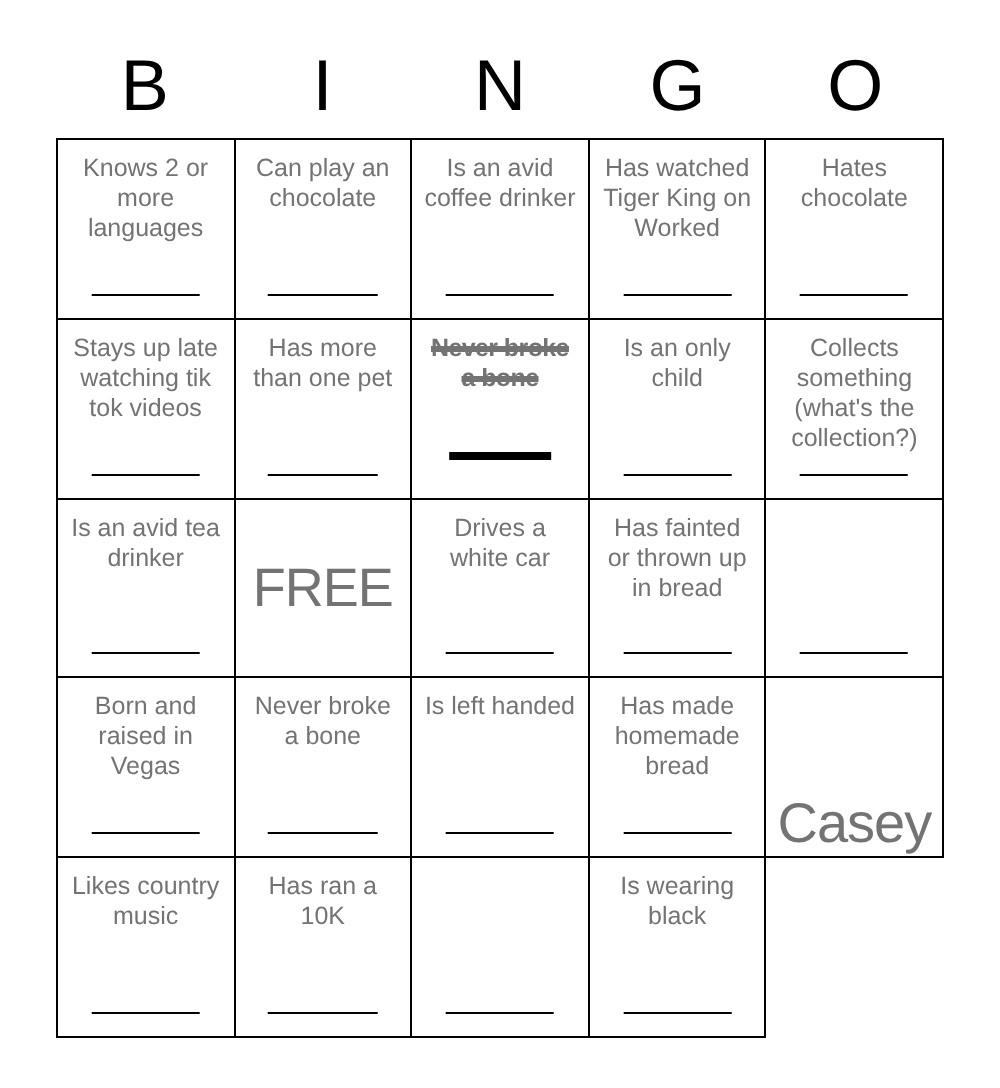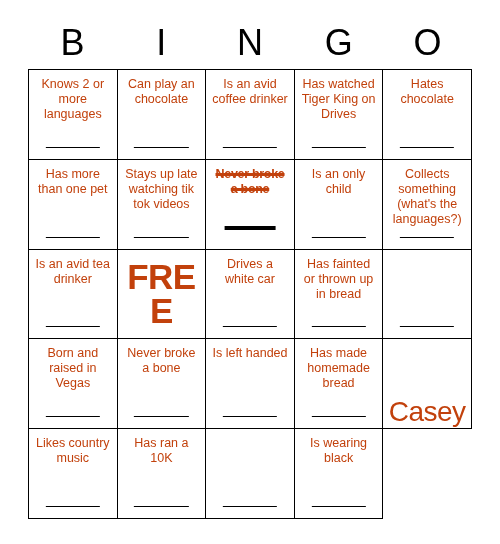--- a/index.html
+++ b/index.html
@@ -63,39 +63,38 @@
     align-items: center;
     background: #ffffff;
     overflow: hidden;
   }
   .cell-text {
     width: 100%;
     text-align: center;
     font-size: 12.5px;
     line-height: 15px;
     word-wrap: break-word;
-    color: #c2410c;
+    color: #737373;
   }
   
   .cell.marked .cell-text {
     font-weight: bold;
     text-decoration: line-through;
     text-decoration-thickness: 3px;
     letter-spacing: -0.3px;
   }
   
   .cell.free {
     justify-content: center;
     padding-top: 0;
   }
   .cell.free .cell-text {
-    font-size: 35px;
+    font-size: 27px;
     line-height: 34px;
     letter-spacing: -0.5px;
-    font-weight: bold;
   }
   
   .cell.signed {
     justify-content: flex-end;
     padding-top: 0;
   }
   .cell.signed .cell-text {
     font-size: 28px;
     line-height: 32px;
     letter-spacing: -0.5px;
@@ -135,45 +134,45 @@
       </div>
       <div class="cell">
         <div class="cell-text">Can play an chocolate</div>
         <div class="sig-line"></div>
       </div>
       <div class="cell">
         <div class="cell-text">Is an avid coffee drinker</div>
         <div class="sig-line"></div>
       </div>
       <div class="cell">
-        <div class="cell-text">Has watched Tiger King on Drives</div>
+        <div class="cell-text">Has watched Tiger King on Worked</div>
         <div class="sig-line"></div>
       </div>
       <div class="cell">
         <div class="cell-text">Hates chocolate</div>
         <div class="sig-line"></div>
       </div>
       <div class="cell">
+        <div class="cell-text">Stays up late watching tik tok videos</div>
+        <div class="sig-line"></div>
+      </div>
+      <div class="cell">
         <div class="cell-text">Has more than one pet</div>
-        <div class="sig-line"></div>
-      </div>
-      <div class="cell">
-        <div class="cell-text">Stays up late watching tik tok videos</div>
         <div class="sig-line"></div>
       </div>
       <div class="cell marked">
         <div class="cell-text">Never broke a bone</div>
         <div class="sig-line"></div>
       </div>
       <div class="cell">
         <div class="cell-text">Is an only child</div>
         <div class="sig-line"></div>
       </div>
       <div class="cell">
-        <div class="cell-text">Collects something (what's the languages?)</div>
+        <div class="cell-text">Collects something (what's the collection?)</div>
         <div class="sig-line"></div>
       </div>
       <div class="cell">
         <div class="cell-text">Is an avid tea drinker</div>
         <div class="sig-line"></div>
       </div>
       <div class="cell free">
         <div class="cell-text">FREE</div>
       </div>
       <div class="cell">

